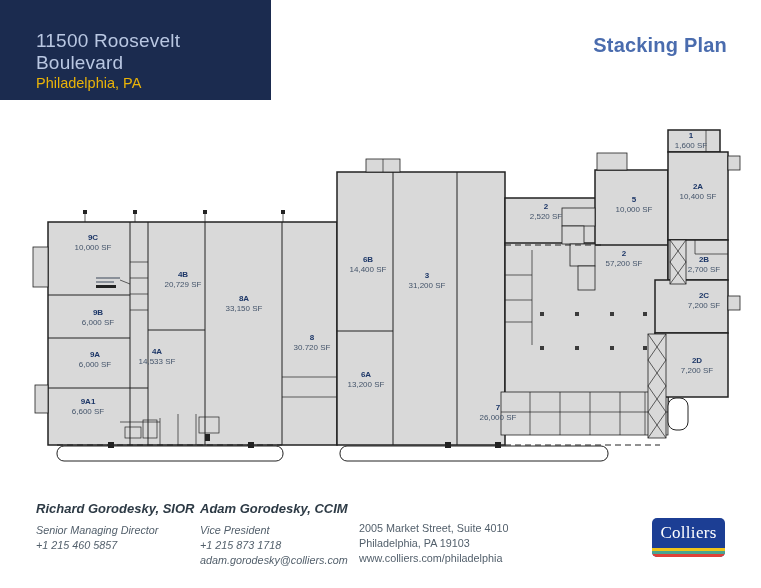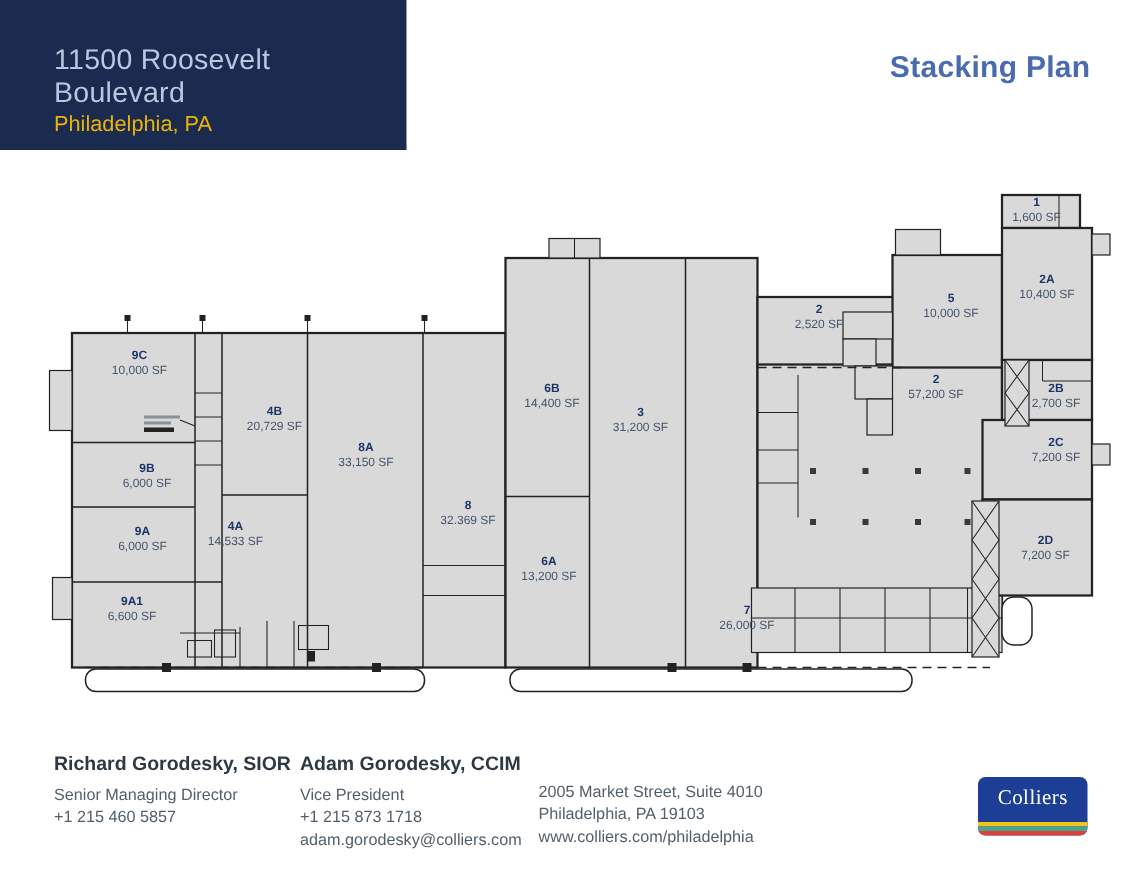--- a/index.html
+++ b/index.html
@@ -38,34 +38,34 @@
   .mark{fill:#222222;}
   .dot{fill:#3a3a3a;}
   .smudge{fill:#8a9099;}
   .unit-label{
     position:absolute;transform:translate(-50%,-50%);
     text-align:center;white-space:nowrap;line-height:9px;
   }
   .uid{display:block;font-size:8px;font-weight:bold;color:#1c3667;}
   .usf{display:block;font-size:8px;color:#44546a;margin-top:1px;}
   
-  .contact-card{position:absolute;top:501px;}
+  .contact-card{position:absolute;top:501px;font-style:italic;}
   .contact-card.c1{left:36px;}
   .contact-card.c2{left:200px;}
   .contact-name{font-size:13px;font-weight:bold;color:#2d3a45;margin-bottom:7px;}
   .contact-line{font-size:10.8px;color:#525f6b;line-height:15px;}
   .office-block{position:absolute;left:359px;top:521px;}
   .colliers-logo{
     position:absolute;left:652px;top:518px;width:73px;height:39px;
     background:#1c3e94;border-radius:5px;overflow:hidden;
     display:flex;flex-direction:column;
   }
   .colliers-wordmark{
     flex:1;display:flex;align-items:center;justify-content:center;
-    color:#ffffff;font-family:"Liberation Serif", serif;font-size:14px;letter-spacing:.3px;
+    color:#ffffff;font-family:"Liberation Serif", serif;font-size:17px;letter-spacing:.3px;
   }
   .stripe{height:3px;width:100%;}
   .stripe-yellow{background:#f0c419;}
   .stripe-teal{background:#4aa490;}
   .stripe-red{background:#e04038;}
 </style>
 </head>
 <body>
 
 <div class="page">
@@ -177,21 +177,21 @@
   <div class="unit-label" style="left:157px;top:356px">
       <span class="uid">4A</span>
       <span class="usf">14,533 SF</span>
     </div>
   <div class="unit-label" style="left:244px;top:303px">
       <span class="uid">8A</span>
       <span class="usf">33,150 SF</span>
     </div>
   <div class="unit-label" style="left:312px;top:342px">
       <span class="uid">8</span>
-      <span class="usf">32.369 SF</span>
+      <span class="usf">30.720 SF</span>
     </div>
   <div class="unit-label" style="left:368px;top:264px">
       <span class="uid">6B</span>
       <span class="usf">14,400 SF</span>
     </div>
   <div class="unit-label" style="left:366px;top:379px">
       <span class="uid">6A</span>
       <span class="usf">13,200 SF</span>
     </div>
   <div class="unit-label" style="left:427px;top:280px">

